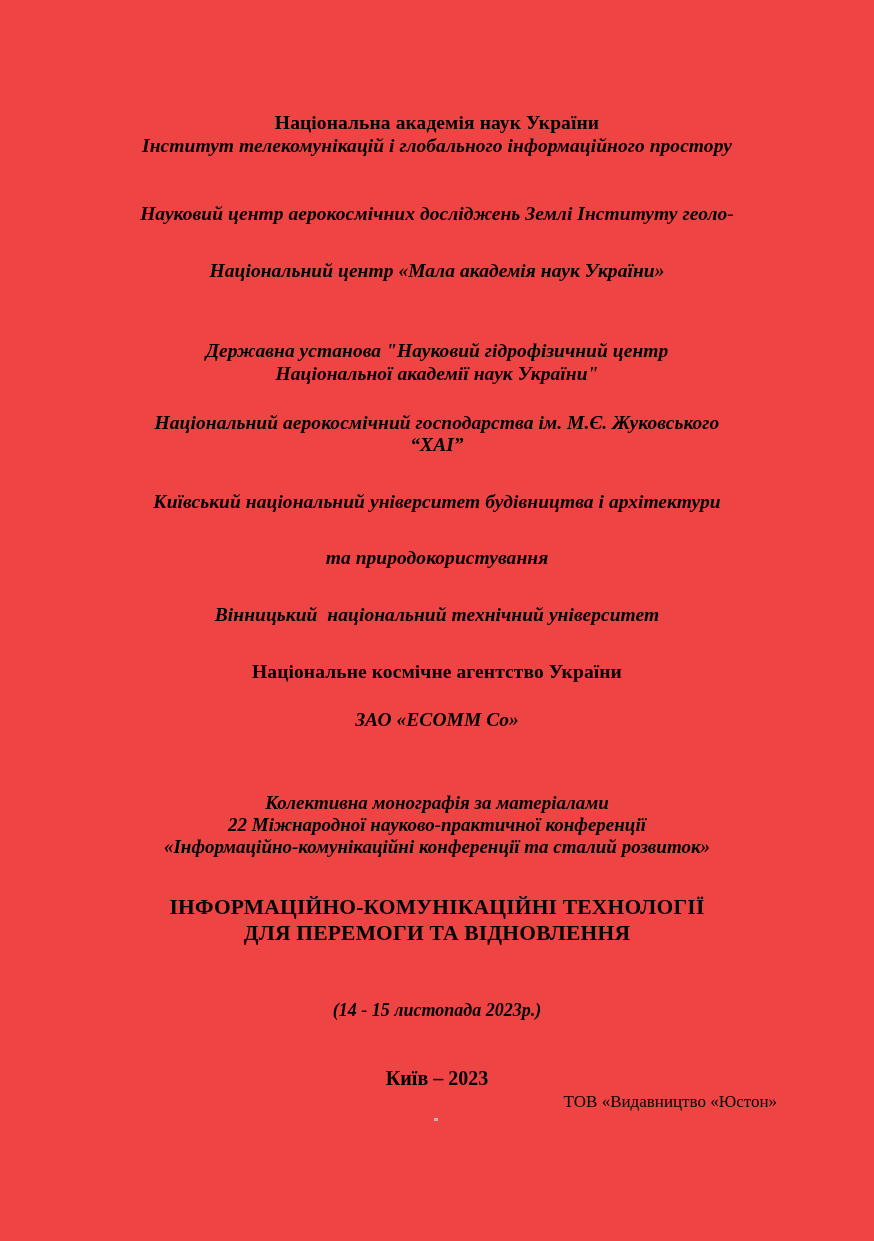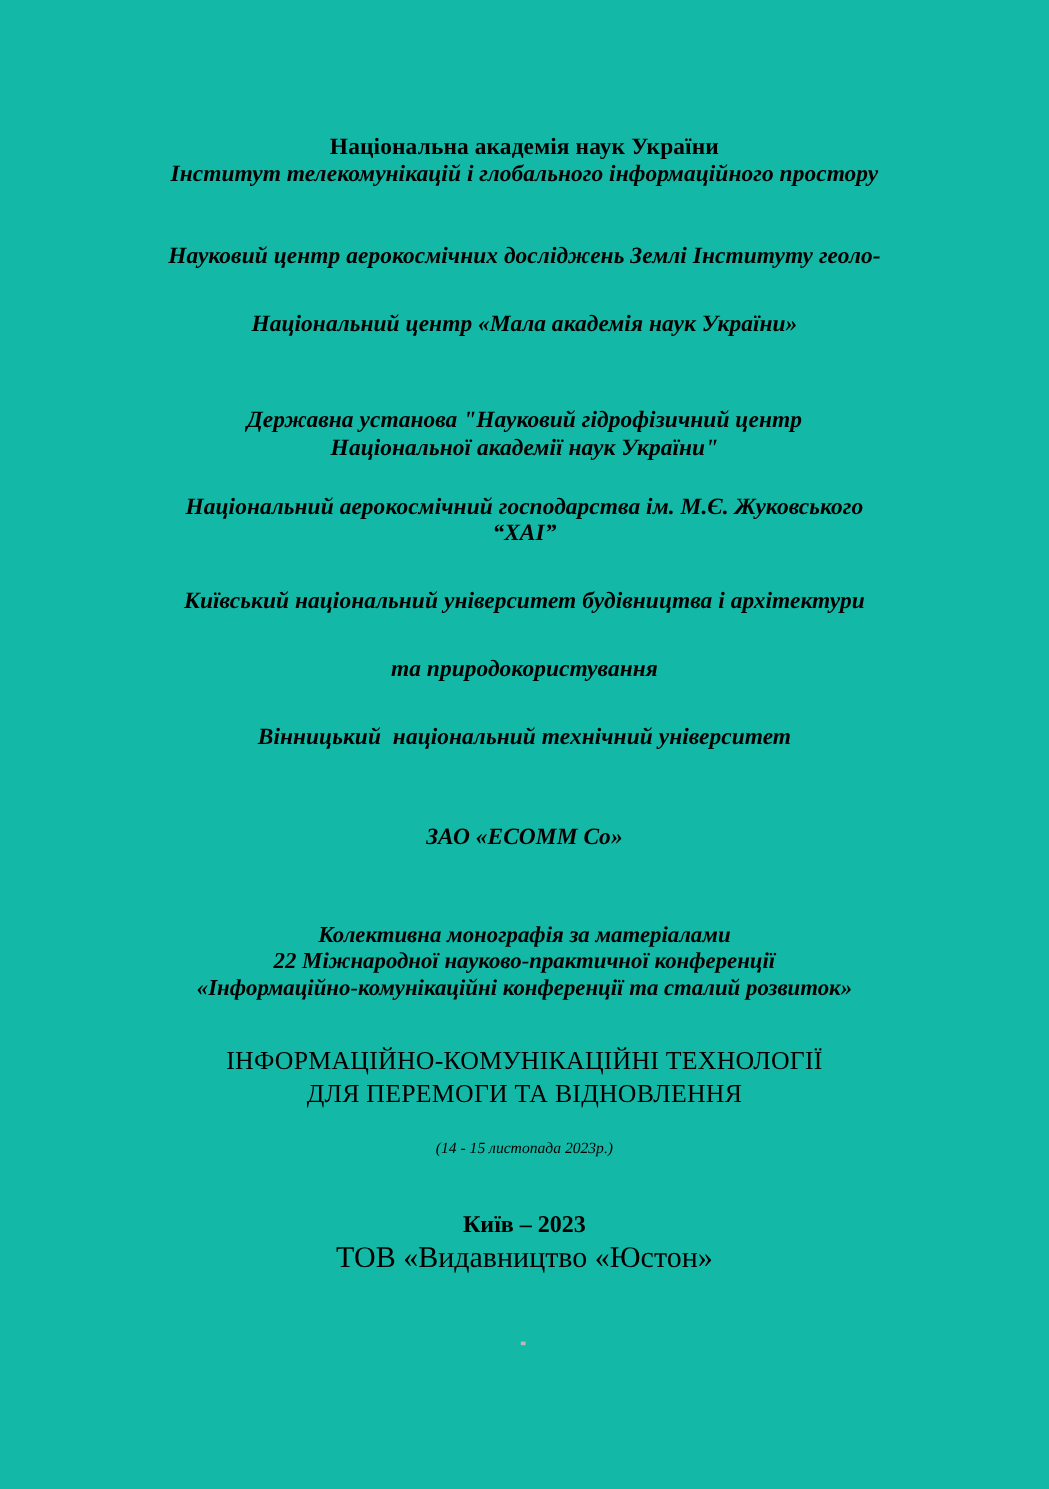--- a/index.html
+++ b/index.html
@@ -6,21 +6,21 @@
   html, body {
     margin: 0;
     padding: 0;
     background: #ffffff;
   }
   .page {
     position: relative;
     width: 874px;
     height: 1241px;
     margin: 0 auto;
-    background: #14b8a6;
+    background: #ef4444;
     color: #000000;
     font-family: "Liberation Serif", "DejaVu Serif", serif;
     overflow: hidden;
     box-sizing: border-box;
   }
   .content {
     position: absolute;
     left: 97px;
     right: 97px;
     top: 112px;
@@ -52,43 +52,45 @@
     font-weight: 700;
     font-style: italic;
     font-size: 19px;
   }
   .gap-md { height: 26px; }
   .gap-lg { height: 34px; }
   .gap-xl { height: 46px; }
   .gap-xxl { height: 58px; }
 
   .main-title {
-    font-weight: 400;
+    font-weight: 700;
     font-style: normal;
     font-size: 21.5px;
     line-height: 1.22;
     letter-spacing: 0.2px;
   }
 
   .date-line {
-    font-weight: 400;
+    font-weight: 700;
     font-style: italic;
-    font-size: 13px;
+    font-size: 18px;
+    margin-top: 29px;
   }
 
   .imprint-city {
     font-weight: 700;
     font-style: normal;
     font-size: 20px;
   }
   .imprint-pub {
     font-weight: 400;
     font-style: normal;
-    font-size: 25px;
+    font-size: 17px;
     line-height: 1.3;
+    text-align: right;
   }
 
   .tiny-mark {
     position: absolute;
     left: 434px;
     top: 1118px;
     width: 4px;
     height: 3px;
     background: #b8b8b8;
   }
@@ -144,20 +146,23 @@
     </div>
 
     <div class="gap-lg"></div>
 
     <div class="block">
       <span class="ln bold-it">Вінницький  національний технічний університет</span>
     </div>
 
     <div class="gap-lg"></div>
 
+    <div class="block">
+      <span class="ln bold-up">Національне космічне агентство України</span>
+    </div>
 
     <div class="gap-md"></div>
 
     <div class="block">
       <span class="ln bold-it">ЗАО «ECOMM Co»</span>
     </div>
 
     <div style="height:60px"></div>
 
     <div class="block">

